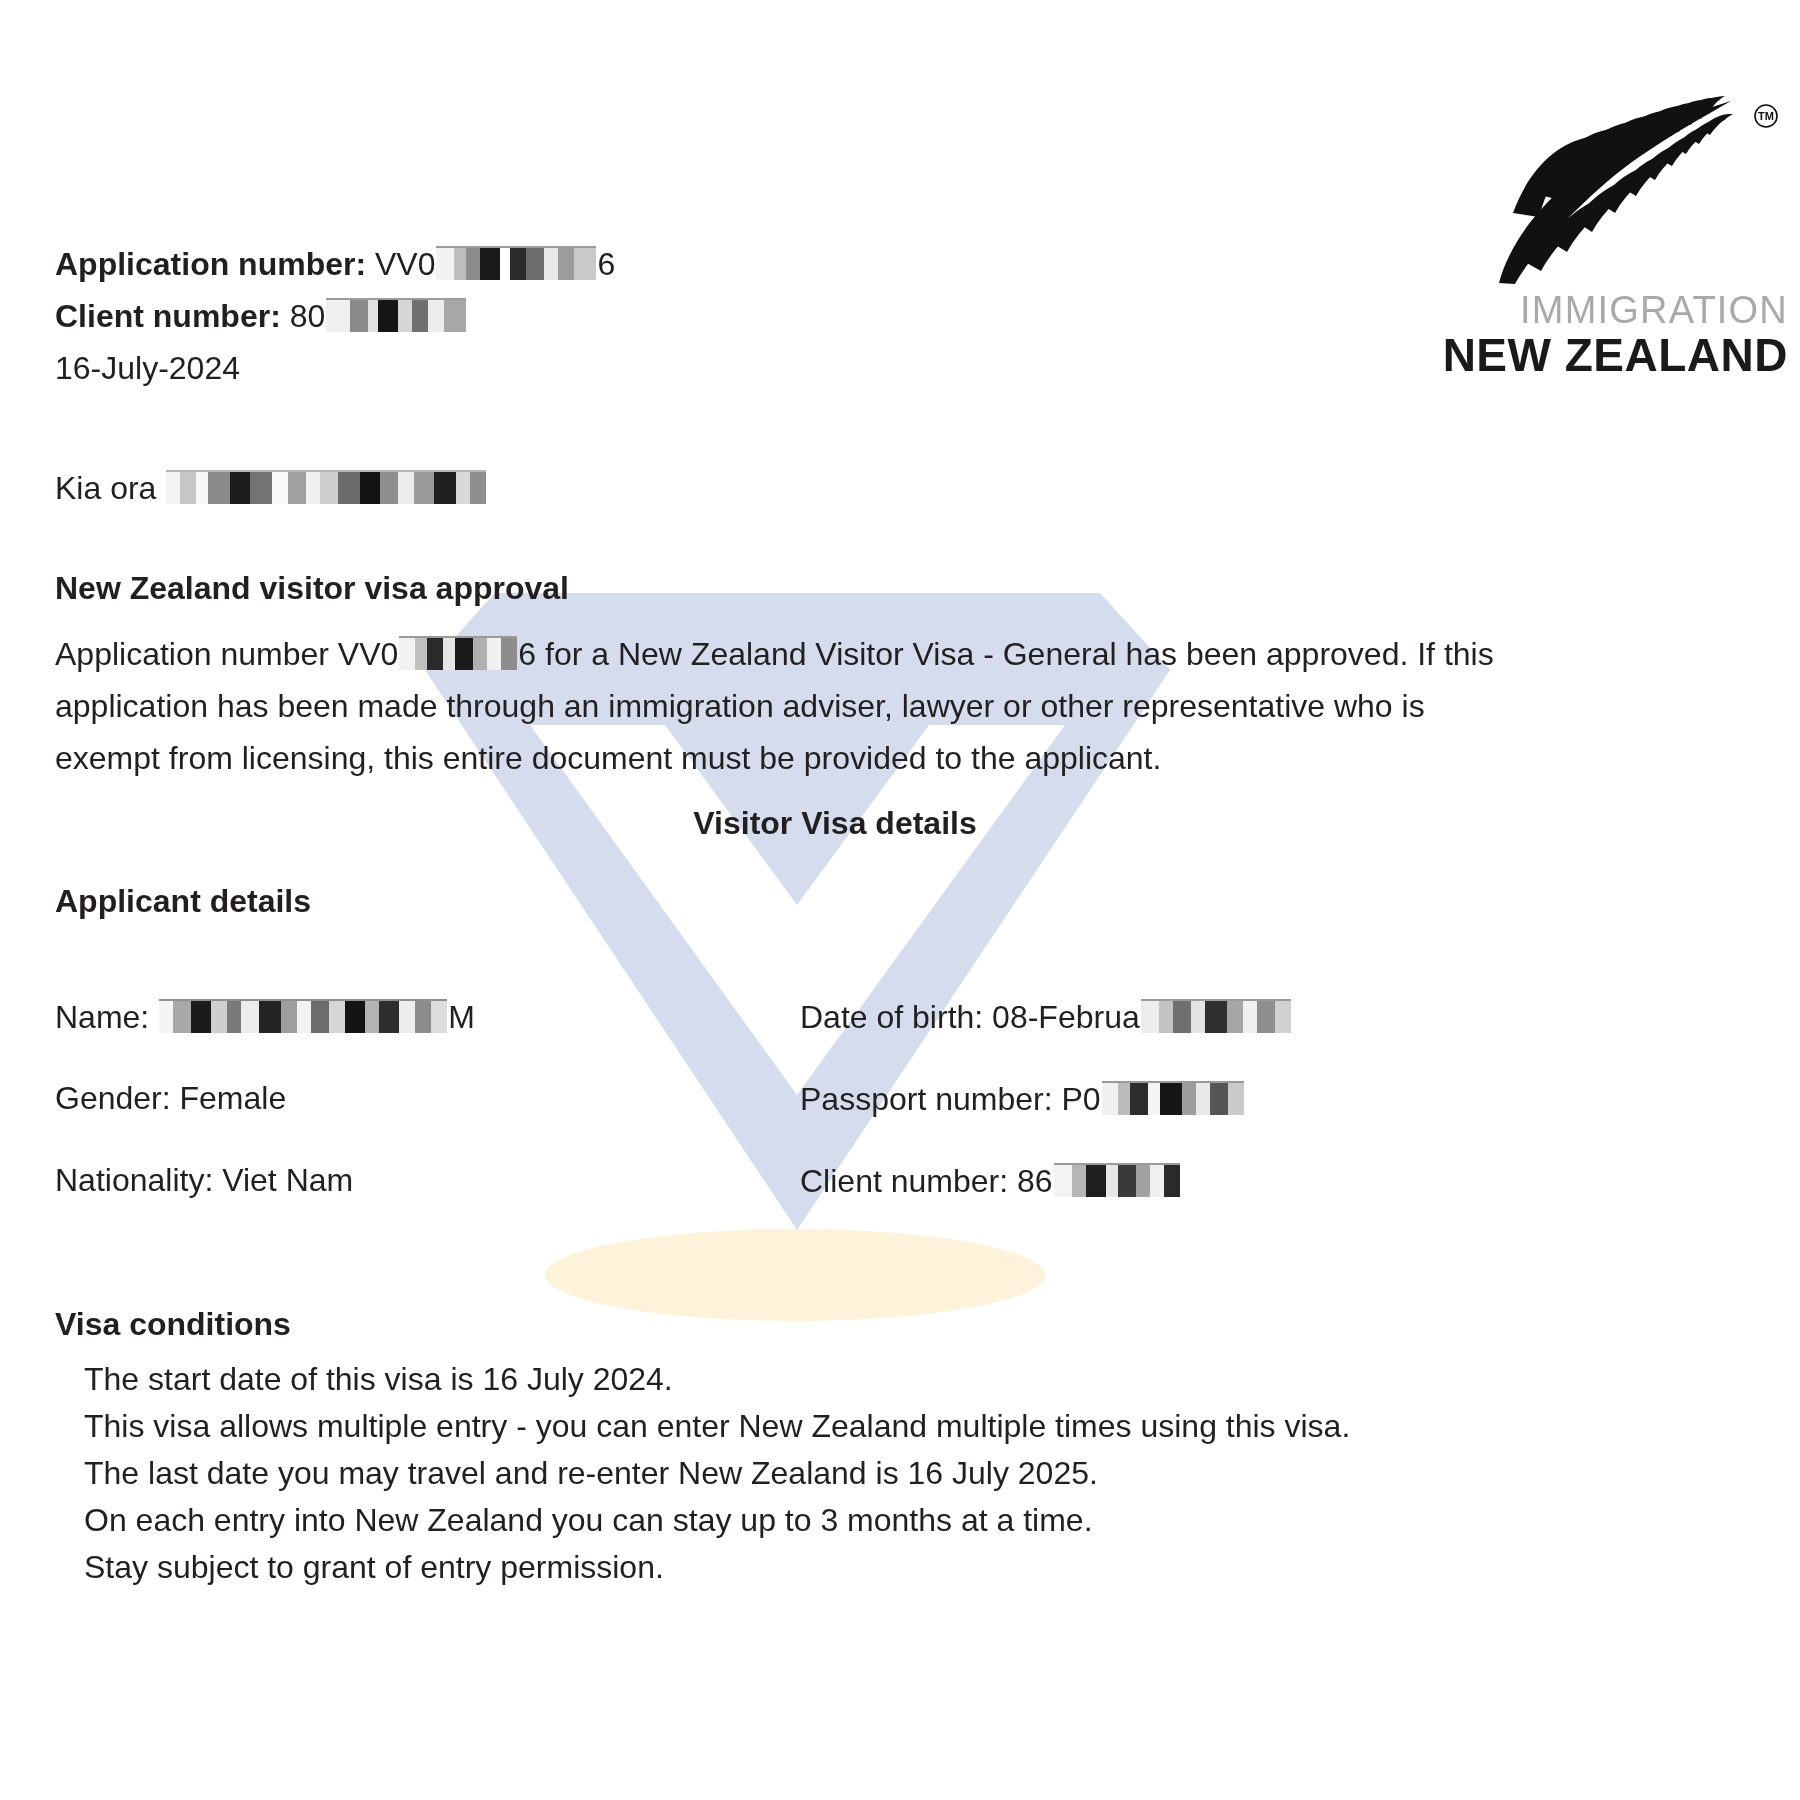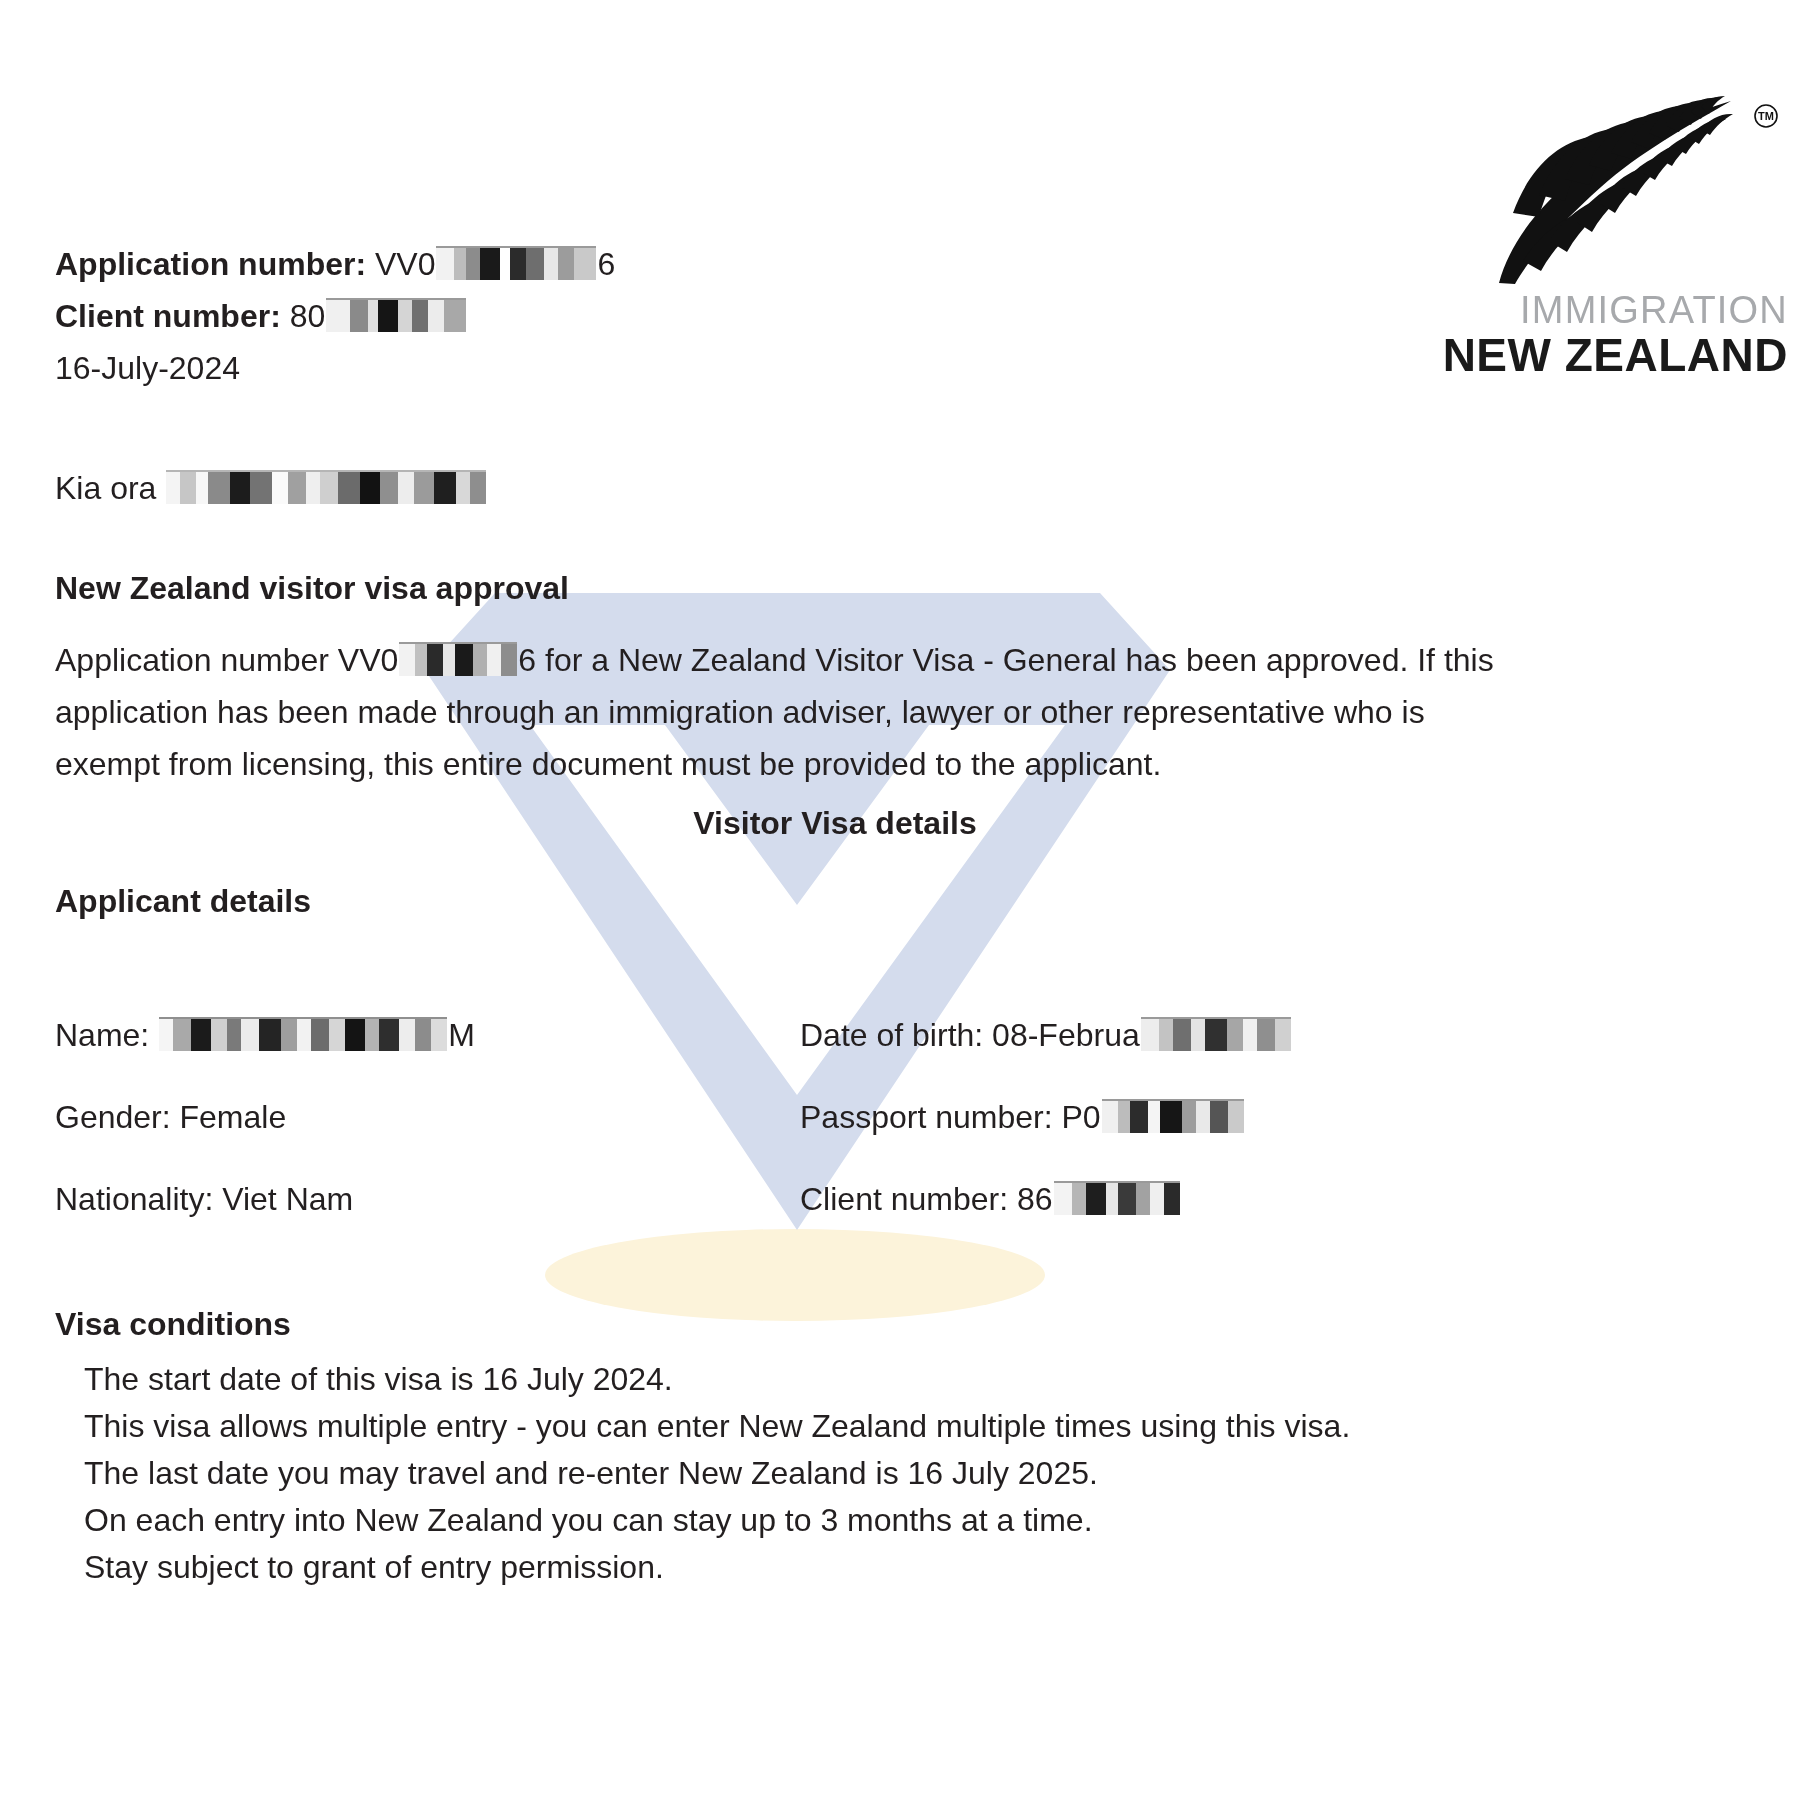--- a/index.html
+++ b/index.html
@@ -102,21 +102,21 @@
   #greeting-block { top: 462px; }
 
   #approval-block {
     top: 562px;
     width: 1450px;
   }
   #approval-heading {
     font-size: 32px;
     font-weight: bold;
     line-height: 52px;
-    margin-bottom: 20px;
+    margin-bottom: 14px;
   }
   #approval-para {
     font-size: 32px;
     line-height: 52px;
   }
 
   #visa-details-heading {
     position: absolute;
     left: 0;
     right: 0;
@@ -135,21 +135,21 @@
 
   #applicant-grid {
     position: absolute;
     left: 55px;
     top: 975px;
     width: 1560px;
   }
   .grid-row {
     display: flex;
     height: 82px;
-    align-items: flex-end;
+    align-items: center;
   }
   .grid-cell {
     font-size: 32px;
     line-height: 44px;
     white-space: nowrap;
   }
   .col-left { width: 745px; }
   .col-right { flex: 1; }
 
   #conditions-block { top: 1298px; width: 1500px; }

